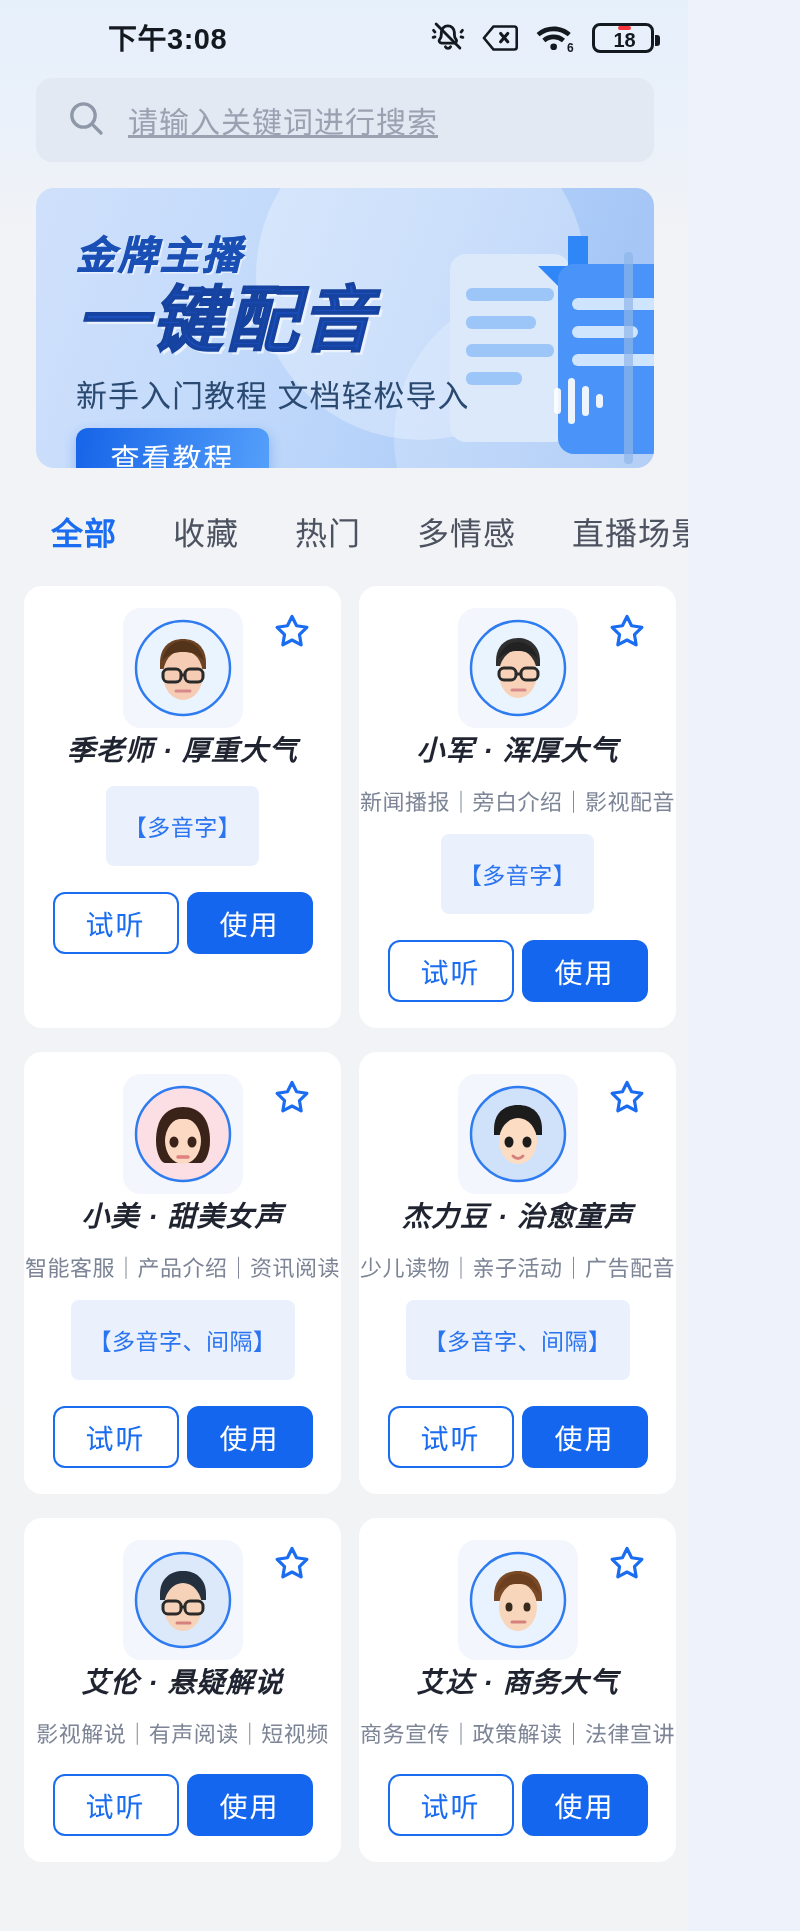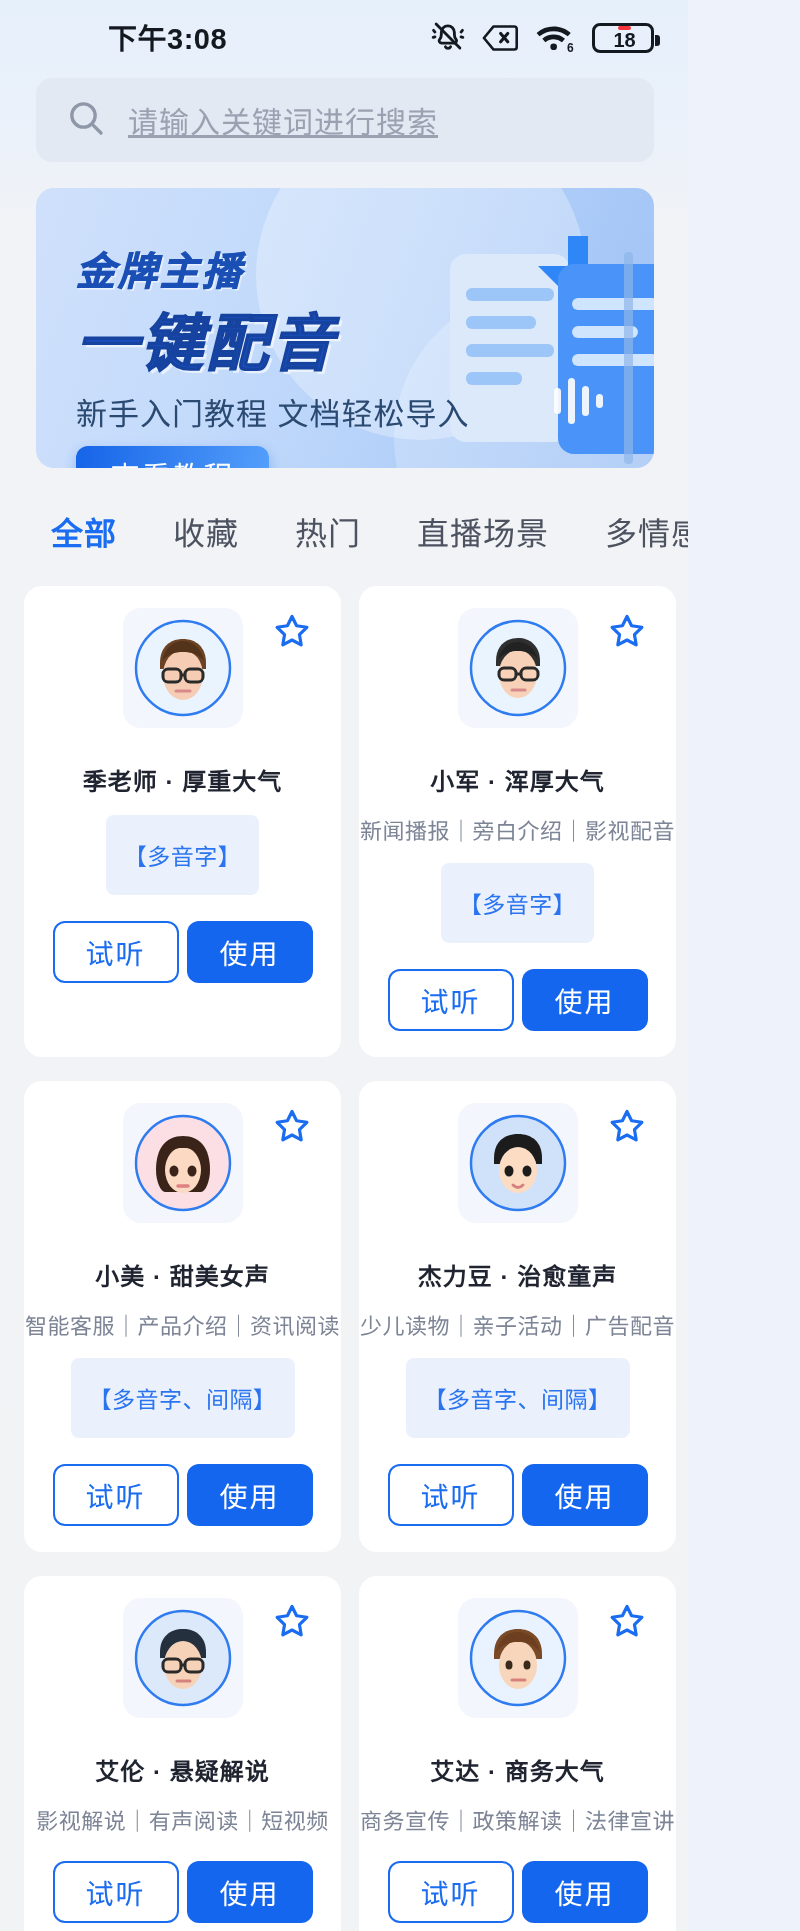--- a/index.html
+++ b/index.html
@@ -32,26 +32,26 @@
   .search-ph { font-size:30px; color:#9aa2b1; letter-spacing:1px;text-decoration:underline; }
 
   
   .banner { position:relative; margin:26px 34px 0 36px; height:280px; border-radius:18px;
             overflow:hidden;
             background:linear-gradient(110deg,#cfe0fb 0%,#c6dcfb 28%,#b9d4fa 55%,#a9c9f7 80%,#9fc2f5 100%); }
   .bn-glow { position:absolute; right:68px; top:-78px; width:330px; height:330px;
              border-radius:50%; background:rgba(255,255,255,.30); }
   .bn-glow2 { position:absolute; right:-40px; bottom:-120px; width:300px; height:300px;
               border-radius:50%; background:rgba(255,255,255,.22); }
-  .bn-text { position:absolute; left:40px; top:52px; }
+  .bn-text { position:absolute; left:40px; top:36px; }
   .bn-t1 { font-size:39px; font-weight:900; color:#1a4fb5; letter-spacing:3px;
            font-style:italic; text-shadow:2px 2px 0 rgba(255,255,255,.55);
            -webkit-text-stroke:1px #1a4fb5; }
-  .bn-t2 { font-size:62px; font-weight:900; color:#1b4fc0; letter-spacing:3px;
-           font-style:italic; margin-top:16px; line-height:1.02;
+  .bn-t2 { font-size:72px; font-weight:900; color:#1b4fc0; letter-spacing:3px;
+           font-style:italic; margin-top:4px; line-height:1.02;
            text-shadow:3px 3px 0 rgba(255,255,255,.6); -webkit-text-stroke:1.5px #16439f; }
   .bn-t3 { font-size:31px; color:#2b4a72; margin-top:14px; letter-spacing:1px; }
   .bn-btn { margin-top:12px; width:193px; height:56px; border-radius:12px;
             background:linear-gradient(100deg,#1664e8,#55a0fb);
             color:#fff; font-size:29px; display:flex; align-items:center;
             justify-content:center; letter-spacing:2px;
             box-shadow:0 5px 13px rgba(22,100,232,.32);text-align:right; }
   .bn-art { position:absolute; right:-4px; top:14px; width:300px; height:270px; }
 
   
@@ -65,22 +65,22 @@
 
   
   .grid { display:grid; grid-template-columns:repeat(2,317px); gap:24px 18px;
           padding:22px 0 0 24px; }
   .card { position:relative; background:#fff; border-radius:18px; padding:22px 18px 26px;
           display:flex; flex-direction:column; align-items:center; }
   .star { position:absolute; right:30px; top:26px; }
   .av-wrap { width:120px; height:120px; border-radius:18px; background:#f3f6fd;
              display:flex; align-items:center; justify-content:center; }
   .av { width:98px; height:98px; border-radius:50%; overflow:hidden; }
-  .c-name { margin-top:34px; font-size:24px; font-weight:700; color:#1f2430;
-            letter-spacing:1px; white-space:nowrap; }
+  .c-name { font-size:28px; font-weight:700; color:#1f2430;
+            letter-spacing:1px; white-space:nowrap;font-style:italic; }
   .c-tags { margin-top:16px; font-size:22px; color:#7c8496; white-space:nowrap; letter-spacing:.5px; }
   .c-badge { margin-top:18px; background:#eaf1fd; color:#2a74f0; font-size:23px;
              padding:23px 18px; border-radius:8px; white-space:nowrap; letter-spacing:.5px; }
   .c-btns { margin-top:26px; display:flex; gap:8px; }
   .btn { width:126px; height:62px; border-radius:12px; font-size:28px;
          display:flex; align-items:center; justify-content:center; letter-spacing:2px; }
   .btn-ghost { border:2px solid #1a6cf0; color:#1a6cf0; background:#fff; }
   .btn-fill { background:#1466ef; color:#fff; }
 </style>
 </head>
@@ -159,22 +159,22 @@
       <div class="bn-t2">一键配音</div>
       <div class="bn-t3">新手入门教程 文档轻松导入</div>
       <div class="bn-btn">查看教程</div>
     </div>
   </div>
 
   <div class="tabs">
     <div class="tab active">全部</div>
     <div class="tab">收藏</div>
     <div class="tab">热门</div>
+    <div class="tab">多情感</div>
     <div class="tab">直播场景</div>
-    <div class="tab">多情感</div>
     <div class="tab">智能客服</div>
   </div>
 
   <div class="grid">
 
     <div class="card">
       <span class="star">
         <svg width="38" height="38" viewBox="0 0 24 24" fill="none" stroke="#1a6cf0" stroke-width="2" stroke-linejoin="round">
           <path d="M12 2.8l2.9 5.9 6.5.95-4.7 4.6 1.1 6.5L12 17.7l-5.8 3.05 1.1-6.5-4.7-4.6 6.5-.95z"></path>
         </svg>

